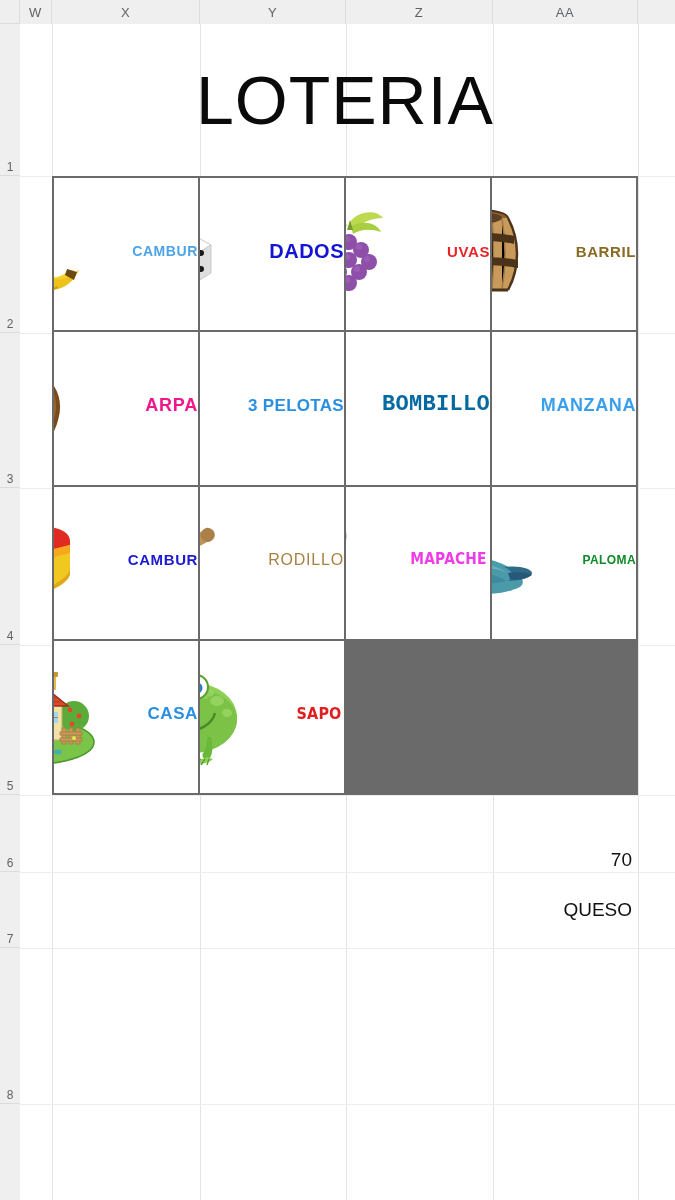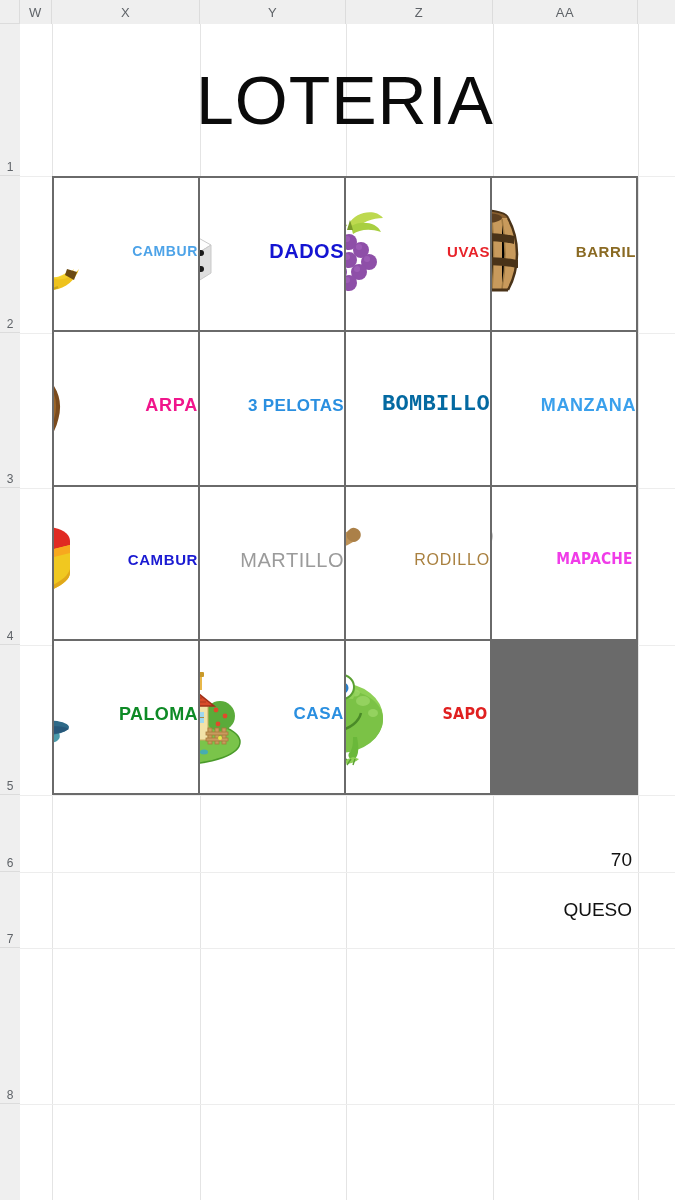--- a/index.html
+++ b/index.html
@@ -94,21 +94,21 @@
   .lbl-barril   { font-size:15px; font-weight:700; color:#8a6a23; letter-spacing:.6px; }
   .lbl-arpa     { font-size:18px; font-weight:700; color:#f0168c; letter-spacing:.8px;margin-left:24px; }
   .lbl-pelotas  { font-size:17px; font-weight:700; color:#2a8fe0; letter-spacing:.3px; }
   .lbl-bombillo { font-size:22px; font-weight:700; color:#0369a1; letter-spacing:.3px;font-family:Liberation Mono, monospace; }
   .lbl-manzana  { font-size:18px; font-weight:700; color:#3aa0ec; letter-spacing:.6px; }
   .lbl-queso    { font-size:15px; font-weight:700; color:#1a1ad2; letter-spacing:.6px; }
   .lbl-martillo { font-size:20px; font-weight:400; color:#9b9b9b; letter-spacing:.5px; }
   .lbl-rodillo  { font-size:16px; font-weight:400; color:#a9803f; letter-spacing:.8px; }
   .lbl-mapache  { font-size:15px; font-weight:700; color:#f03ce8; letter-spacing:.2px;
                   font-family:"DejaVu Sans", sans-serif; transform:scaleX(.92); }
-  .lbl-paloma   { font-size:18px; font-weight:700; color:#0e8a26; letter-spacing:.4px; }
+  .lbl-paloma   { font-size:12px; font-weight:700; color:#0e8a26; letter-spacing:.4px; }
   .lbl-casa     { font-size:17px; font-weight:700; color:#2a8fe0; letter-spacing:.6px; }
   .lbl-cohete   { font-size:16px; font-weight:700; color:#3ba6f0; letter-spacing:.5px; }
   .lbl-sapo     { font-size:16px; font-weight:700; color:#e02020; letter-spacing:.2px;
                   font-family:"DejaVu Sans", sans-serif; transform:scaleX(.9); }
 
   
   .data-cell {
     position:absolute;
     display:flex; align-items:center;
     font-size:19px; color:#111;
@@ -360,38 +360,20 @@
             <ellipse cx="46" cy="54" rx="5" ry="3.5"></ellipse>
             <ellipse cx="80" cy="68" rx="6" ry="4"></ellipse>
             <ellipse cx="24" cy="60" rx="4" ry="3"></ellipse>
           </g>
           <path d="M10 46 C26 18 56 8 90 12" stroke="#b01812" stroke-width="2" fill="none"></path>
         </svg>
       </div>
       <div class="card-label lbl-queso">CAMBUR</div>
     </div>
 
-    <div class="card">
-      <div class="card-art">
-        <svg width="105" height="105" viewBox="0 0 105 105">
-          <g transform="rotate(-42 58 30)">
-            <path d="M34 16 C34 8 46 4 58 4 C72 4 84 8 84 16 L84 30 C84 34 78 36 70 36 L70 42 L56 42 L56 36 C44 36 34 34 34 28 Z" fill="#bdbdbd"></path>
-            <path d="M34 16 C34 8 46 4 58 4 L58 36 C44 36 34 34 34 28 Z" fill="#dcdcdc"></path>
-            <path d="M84 14 C92 16 96 22 94 30 C92 36 86 38 84 34 Z" fill="#a8a8a8"></path>
-            <path d="M36 14 C32 10 26 12 24 18 C22 26 28 32 34 30 Z" fill="#a8a8a8"></path>
-          </g>
-          <g transform="rotate(-42 58 30)">
-            <rect x="56" y="40" width="14" height="56" rx="5" fill="#d81f1f"></rect>
-            <rect x="58" y="42" width="5" height="52" rx="2" fill="#f04a4a"></rect>
-            <path d="M56 86 C56 94 60 98 63 98 C66 98 70 94 70 86 Z" fill="#b01010"></path>
-          </g>
-        </svg>
-      </div>
-      <div class="card-label lbl-martillo">MARTILLO</div>
-    </div>
 
     <div class="card">
       <div class="card-art">
         <svg width="125" height="95" viewBox="0 0 125 95">
           <g transform="rotate(-28 62 48)">
             <rect x="22" y="32" width="84" height="30" rx="15" fill="#e8c898"></rect>
             <rect x="22" y="34" width="84" height="12" rx="6" fill="#f2dcb8"></rect>
             <circle cx="24" cy="47" r="15" fill="#d8b078"></circle>
             <circle cx="24" cy="47" r="6" fill="#bf9358"></circle>
             <rect x="2" y="41" width="24" height="12" rx="6" fill="#bf9358"></rect>

